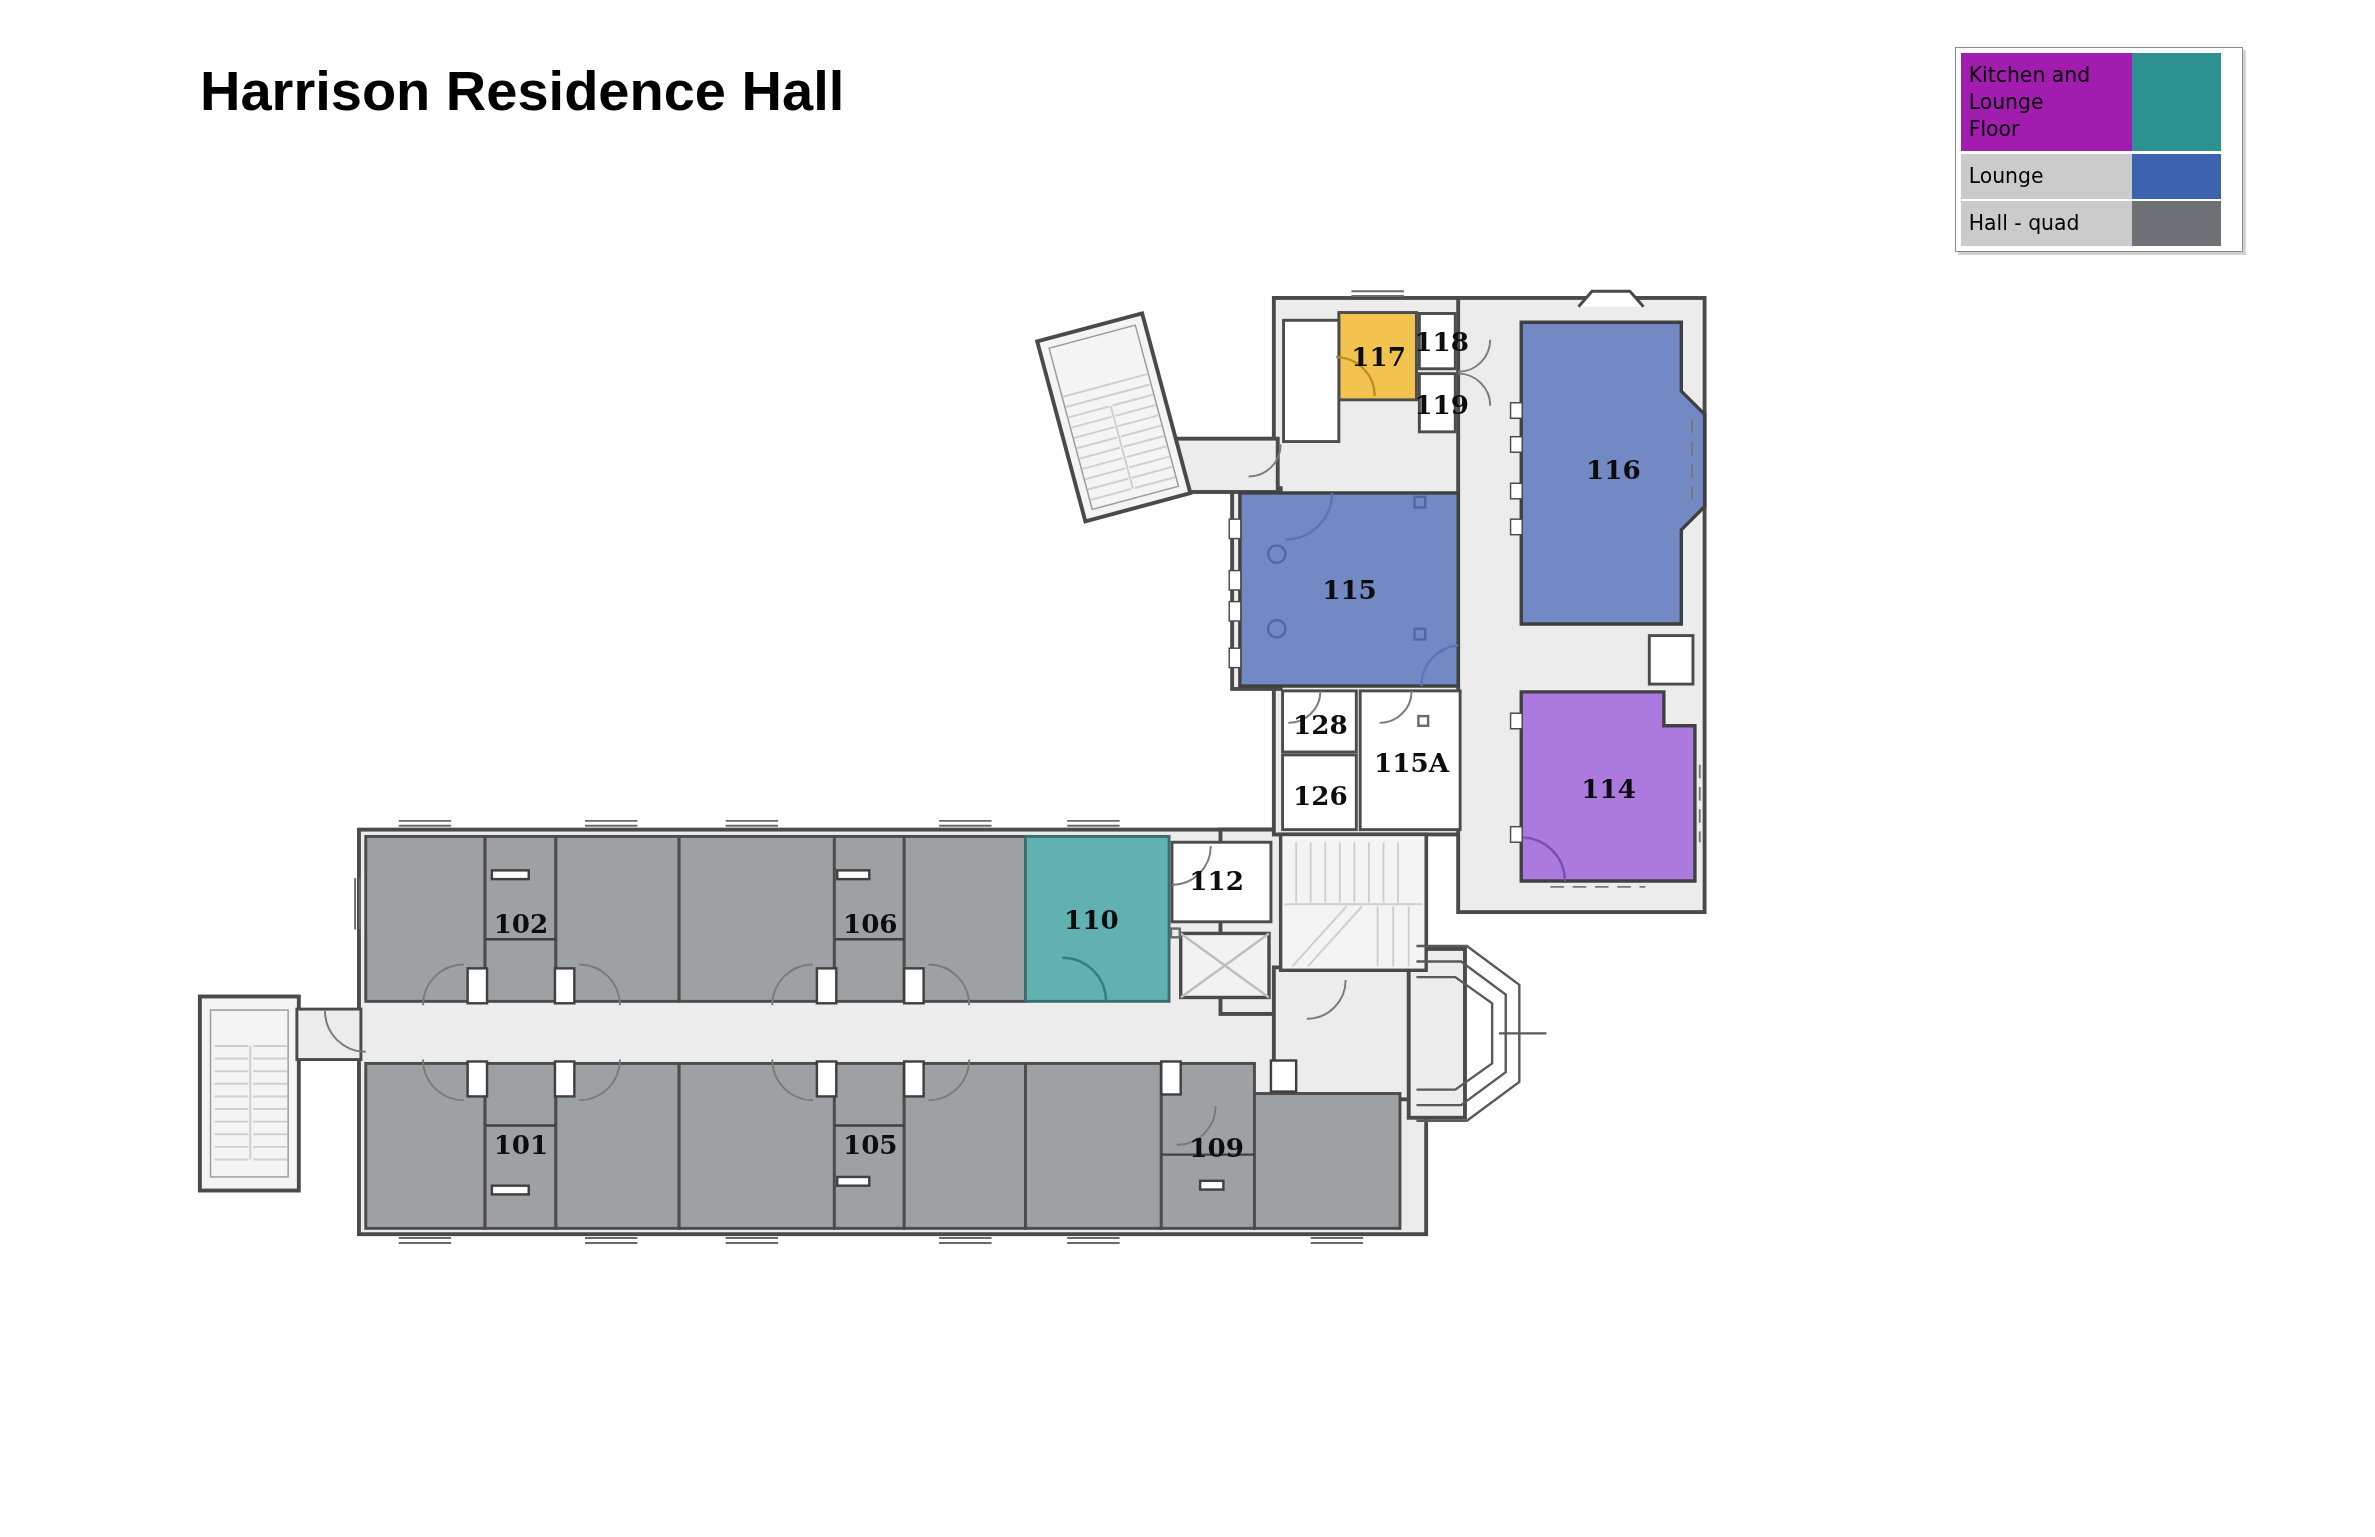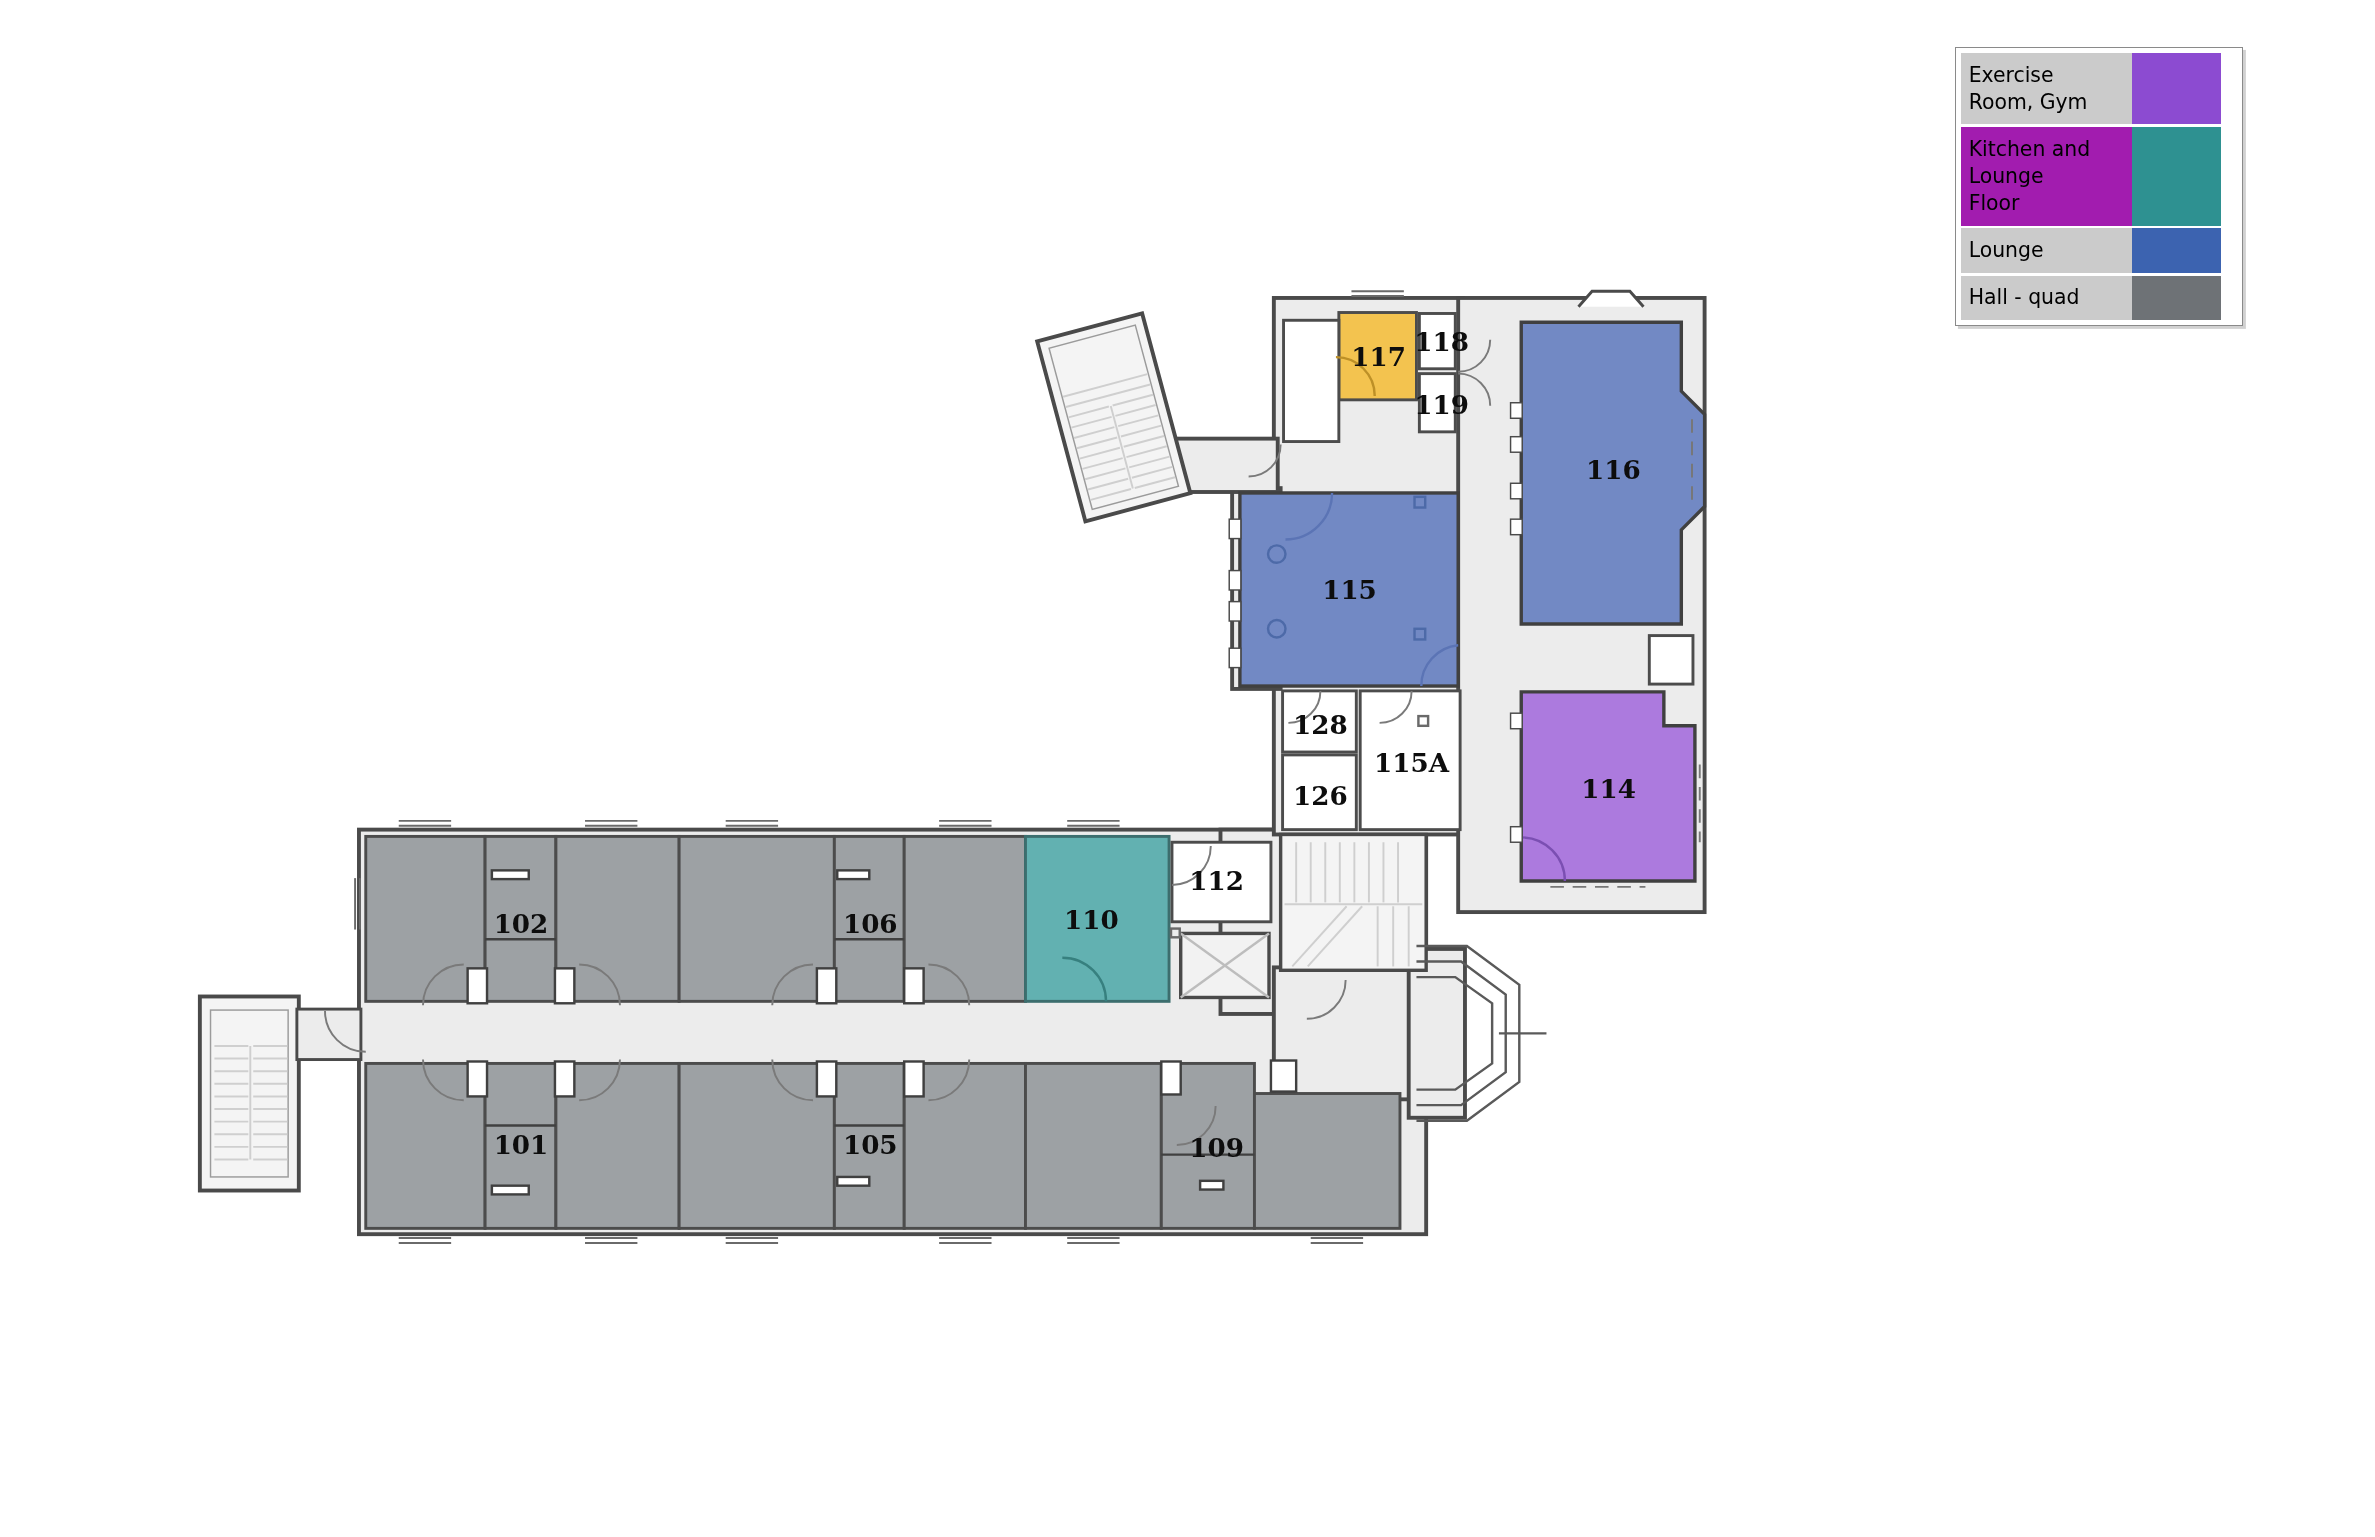--- a/index.html
+++ b/index.html
@@ -17,20 +17,21 @@
   .legend-label{flex:1;padding:8.7px 7.8px;font-size:20.4px;line-height:27px;color:#000;background:#a21caf;}
   .legend-row.alt .legend-label{background:#cbcbcb;}
   .legend-swatch{width:89px;margin-right:15.5px;}
 </style>
 </head>
 <body>
 
 <div class="page">
 
   <div class="title">
+    <div>Harrison Residence Hall</div>
   </div>
 
   <svg class="plan" width="2375" height="1537" viewBox="0 0 2448 1584">
 
     <g fill="#ececec" stroke="#4a4a4a" stroke-width="4">
       <rect x="370" y="855" width="1100" height="417"></rect>
       <rect x="1258" y="855" width="64" height="190"></rect>
       <rect x="1313" y="307" width="195" height="553"></rect>
       <rect x="1503" y="307" width="254" height="633"></rect>
       <rect x="1270" y="503" width="50" height="207"></rect>
@@ -288,27 +289,20 @@
       <text class="room-label" x="1391" y="608" dy=".35em">115</text>
       <text class="room-label" x="1663" y="484" dy=".35em">116</text>
       <text class="room-label" x="1361" y="747" dy=".35em">128</text>
       <text class="room-label" x="1361" y="820" dy=".35em">126</text>
       <text class="room-label" x="1455" y="786" dy=".35em">115A</text>
       <text class="room-label" x="1658" y="813" dy=".35em">114</text>
     </g>
   </svg>
 
   <div class="legend">
-    <div class="legend-row alt">
-      <div class="legend-label">
-        <div>Exercise</div>
-        <div>Room, Gym</div>
-      </div>
-      <div class="legend-swatch" style="background: rgb(140, 75, 209);"></div>
-    </div>
     <div class="legend-row">
       <div class="legend-label">
         <div>Kitchen and</div>
         <div>Lounge</div>
         <div>Floor</div>
       </div>
       <div class="legend-swatch" style="background: rgb(46, 145, 145);"></div>
     </div>
     <div class="legend-row alt">
       <div class="legend-label">

